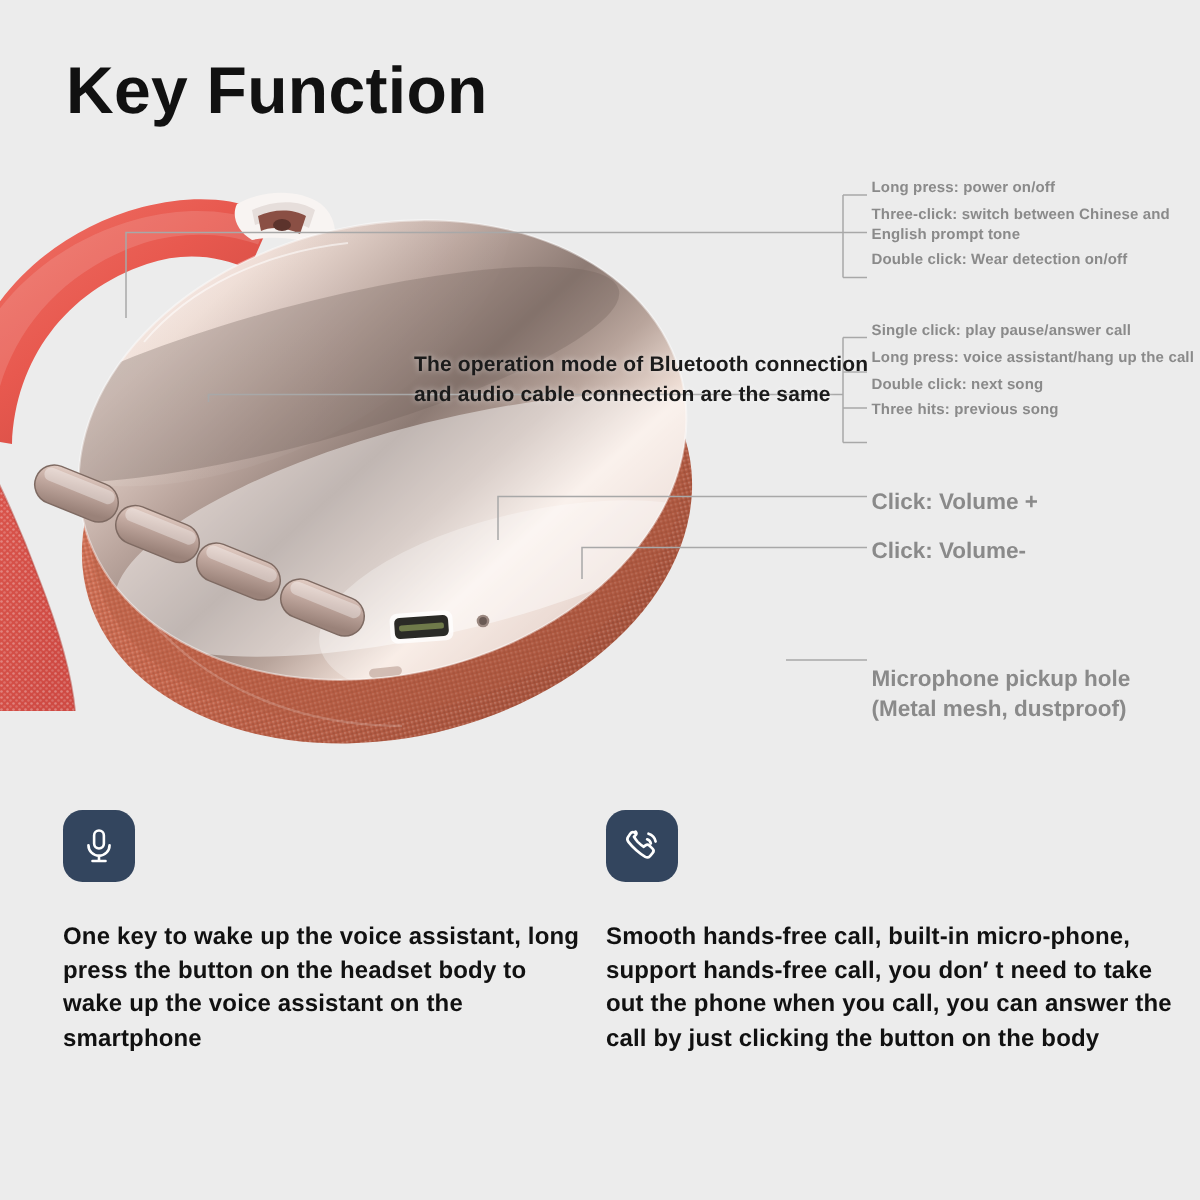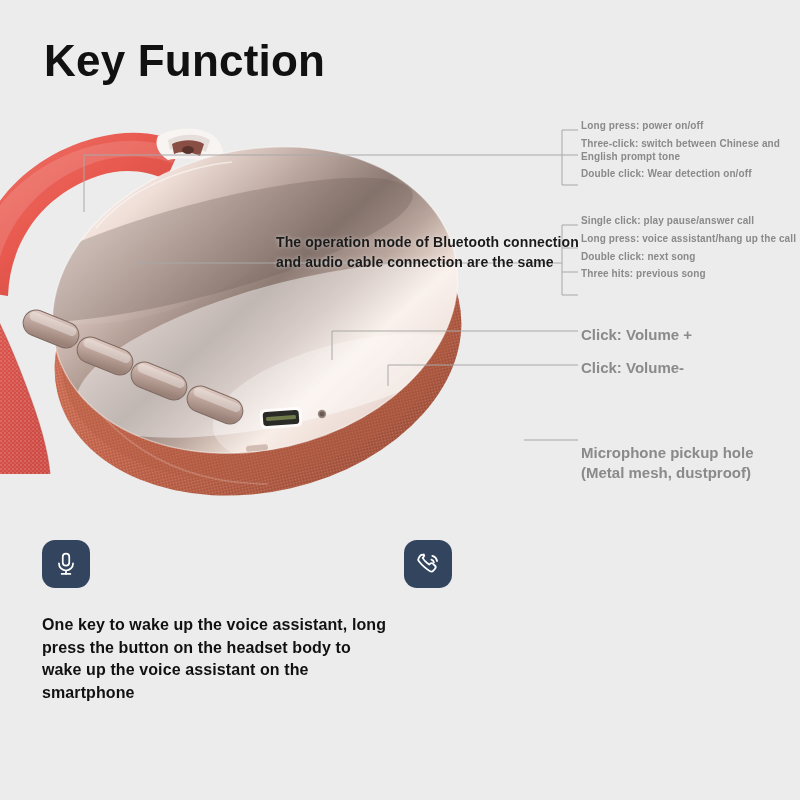--- a/index.html
+++ b/index.html
@@ -288,13 +288,14 @@
 </div>
 
 <div class="feature feature-right">
   <div class="feature-icon">
     <svg width="27" height="27" viewBox="0 0 24 24" fill="none" stroke="#ffffff" stroke-width="1.6" stroke-linecap="round" stroke-linejoin="round">
       <path d="M7.2 3.6c-.9-.5-2 -.2-2.6.7L3.3 6.2c-.6.9-.5 2 .2 2.9 1.3 1.7 2.9 3.4 4.7 5 1.8 1.6 3.6 2.9 5.3 3.9 1 .5 2.1.3 2.8-.5l1.5-1.7c.7-.8.7-2 0-2.7l-1.9-1.8c-.6-.6-1.6-.6-2.3-.1l-1 .8c-1.3-.8-2.5-1.8-3.6-2.9-.9-1-1.6-2-2.2-3l.9-.9c.6-.6.6-1.6.1-2.2z"></path>
       <path d="M15.4 4.3a6 6 0 0 1 4.2 4.6"></path>
       <path d="M14.6 7.6a3.2 3.2 0 0 1 2.2 2.5"></path>
     </svg>
   </div>
+  <div class="feature-text">Smooth hands-free call, built-in micro-phone, support hands-free call, you don′ t need to take out the phone when you call, you can answer the call by just clicking the button on the body</div>
 </div>
 
 </body></html>

